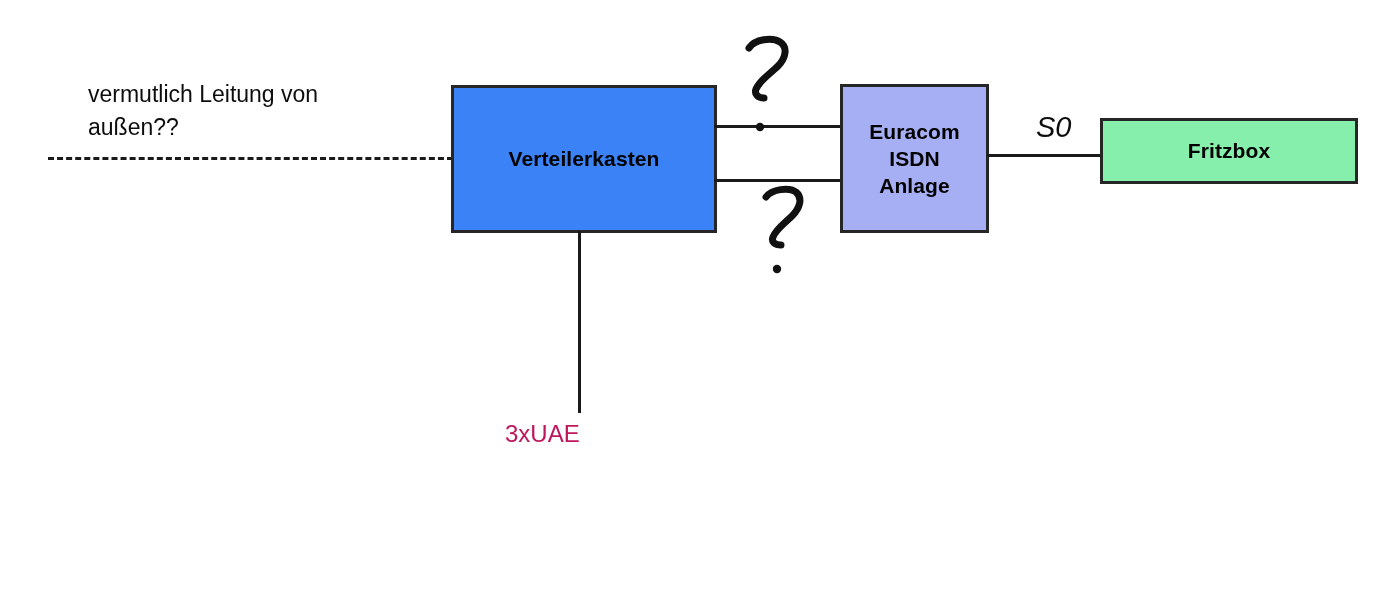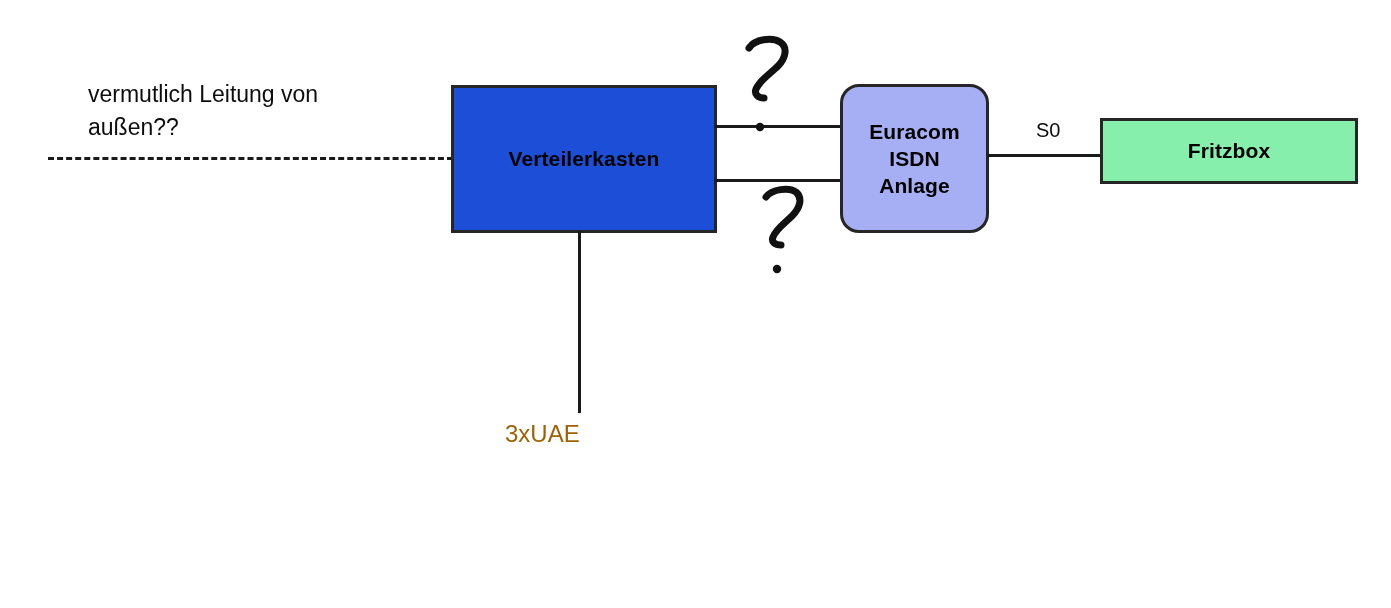--- a/index.html
+++ b/index.html
@@ -38,21 +38,20 @@
     left: 451px;
     top: 85px;
     width: 266px;
     height: 148px;
   }
   .node-euracom {
     left: 840px;
     top: 84px;
     width: 149px;
     height: 149px;
-    border-radius: 19px;
   }
   .node-fritzbox {
     left: 1100px;
     top: 118px;
     width: 258px;
     height: 66px;
   }
   .node-label {
     padding: 0 4px;
     white-space: pre-line;
@@ -111,30 +110,31 @@
     color: #0d0d0d;
     white-space: pre-line;
   }
   .text-external-note {
     left: 88px;
     top: 78px;
     width: 340px;
   }
   .text-s0 {
     left: 1036px;
-    top: 116px;
-    font-size: 20px;
+    top: 107px;
+    font-size: 29px;
+    font-style: italic;
   }
   .port-list {
     position: absolute;
     left: 505px;
     top: 417px;
     font-size: 24px;
     line-height: 1.43;
-    color: #a16207;
+    color: #be185d;
   }
   .port-list div {
     white-space: pre;
   }
 
   
   .qmark {
     position: absolute;
   }
   .qmark-upper {
@@ -149,21 +149,21 @@
 </head>
 <body>
 
 <div id="canvas">
 
   <div class="edge-external"></div>
 
   <div class="free-text text-external-note">vermutlich Leitung von
 außen??</div>
 
-  <div class="node node-verteilerkasten" style="background:#1d4ed8;">
+  <div class="node node-verteilerkasten" style="background:#3b82f6;">
     <span class="node-label">Verteilerkasten</span>
   </div>
 
   <div class="edge edge-h edge-vk-euracom-top"></div>
   <div class="edge edge-h edge-vk-euracom-bottom"></div>
 
   <div class="qmark qmark-upper">
     <svg width="52" height="108" viewBox="0 0 52 108" fill="none" aria-hidden="true">
       <path d="M7 16 C13 7, 30 5, 38 10 C46 15, 44 26, 36 34 C28 42, 18 48, 14 57 C12 62, 16 66, 22 66" stroke="#111111" stroke-width="7" stroke-linecap="round" stroke-linejoin="round" fill="none"></path>
       <circle cx="18" cy="95" r="4.2" fill="#111111"></circle>

